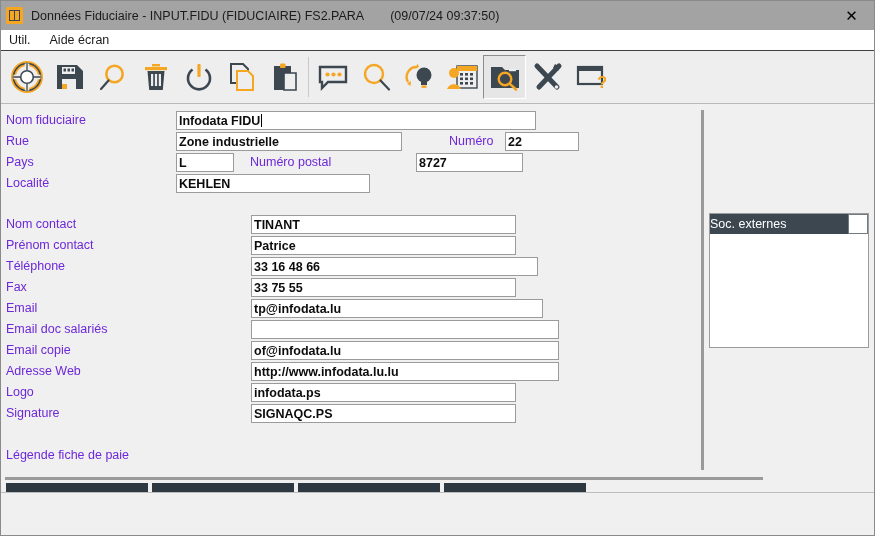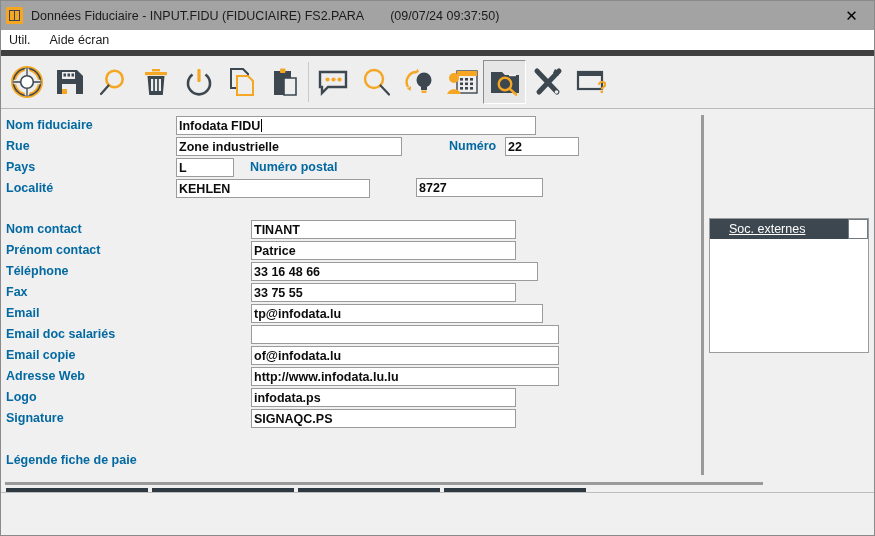--- a/index.html
+++ b/index.html
@@ -58,21 +58,21 @@
     font-size: 15px; color: #000; line-height: 1;
     cursor: pointer;
   }
 
   
   .menubar {
     height: 20px; min-height: 20px;
     background: #ffffff;
     display: flex; align-items: center;
     padding-left: 6px;
-    border-bottom: 6px solid #404040;
+    border-bottom: 1px solid #404040;
   }
   .menu-item {
     font-size: 12.5px; color: #1b1b1b;
     padding: 0 9px 0 2px;
     margin-right: 8px;
     cursor: pointer;
   }
 
   
   .toolbar {
@@ -113,23 +113,22 @@
     background: #9a9a9a;
   }
   .divider-h {
     position: absolute; left: 4px; top: 373px;
     width: 758px; height: 3px;
     background: #9a9a9a;
   }
 
   .form-label {
     position: absolute;
-    font-size: 12.5px; color: #0369a1;
+    font-size: 12.5px; color: #6d28d9;
     white-space: nowrap;
-    font-weight: bold;
   }
   .fld {
     position: absolute;
     background: #ffffff;
     border: 1px solid #9b9b9b;
     box-sizing: border-box;
     font-family: "Liberation Sans", sans-serif;
     font-size: 12.5px;
     font-weight: bold;
     color: #0c0c0c;
@@ -158,22 +157,21 @@
     display: flex; flex-direction: column;
   }
   .soc-head {
     height: 20px; min-height: 20px;
     background: #3c4750;
     display: flex; align-items: center;
     position: relative;
   }
   .soc-head-label {
     font-size: 12.5px; color: #ffffff;
-    padding-left: 19px;
-    text-decoration: underline;
+    padding-left: 0;
   }
   .soc-head-btn {
     position: absolute; right: 0; top: 0;
     width: 20px; height: 20px;
     background: #ffffff;
     border: 1px solid #6f7a84;
     box-sizing: border-box;
     cursor: pointer;
   }
   .soc-list { flex: 1; background: #ffffff; }
@@ -372,21 +370,21 @@
     <span class="form-label" style="left:5px;  top:30px;">Rue</span>
     <div class="fld" style="left:175px; top:28px; width:226px;">Zone industrielle</div>
 
     <span class="form-label" style="left:404px;top:30px;margin-left:44px;">Numéro</span>
     <div class="fld" style="left:504px; top:28px; width:74px;">22</div>
 
     <span class="form-label" style="left:5px;  top:51px;">Pays</span>
     <div class="fld" style="left:175px; top:49px; width:58px;">L</div>
 
     <span class="form-label" style="left:249px;top:51px;">Numéro postal</span>
-    <div class="fld" style="left:415px; top:49px; width:127px;margin-top:20px;">8727</div>
+    <div class="fld" style="left:415px; top:49px; width:107px;">8727</div>
 
     <span class="form-label" style="left:5px;  top:72px;">Localité</span>
     <div class="fld" style="left:175px; top:70px; width:194px;">KEHLEN</div>
 
     <span class="form-label" style="left:5px;  top:113px;">Nom contact</span>
     <div class="fld" style="left:250px; top:111px;width:265px;">TINANT</div>
 
     <span class="form-label" style="left:5px;  top:134px;">Prénom contact</span>
     <div class="fld" style="left:250px; top:132px;width:265px;">Patrice</div>
 

